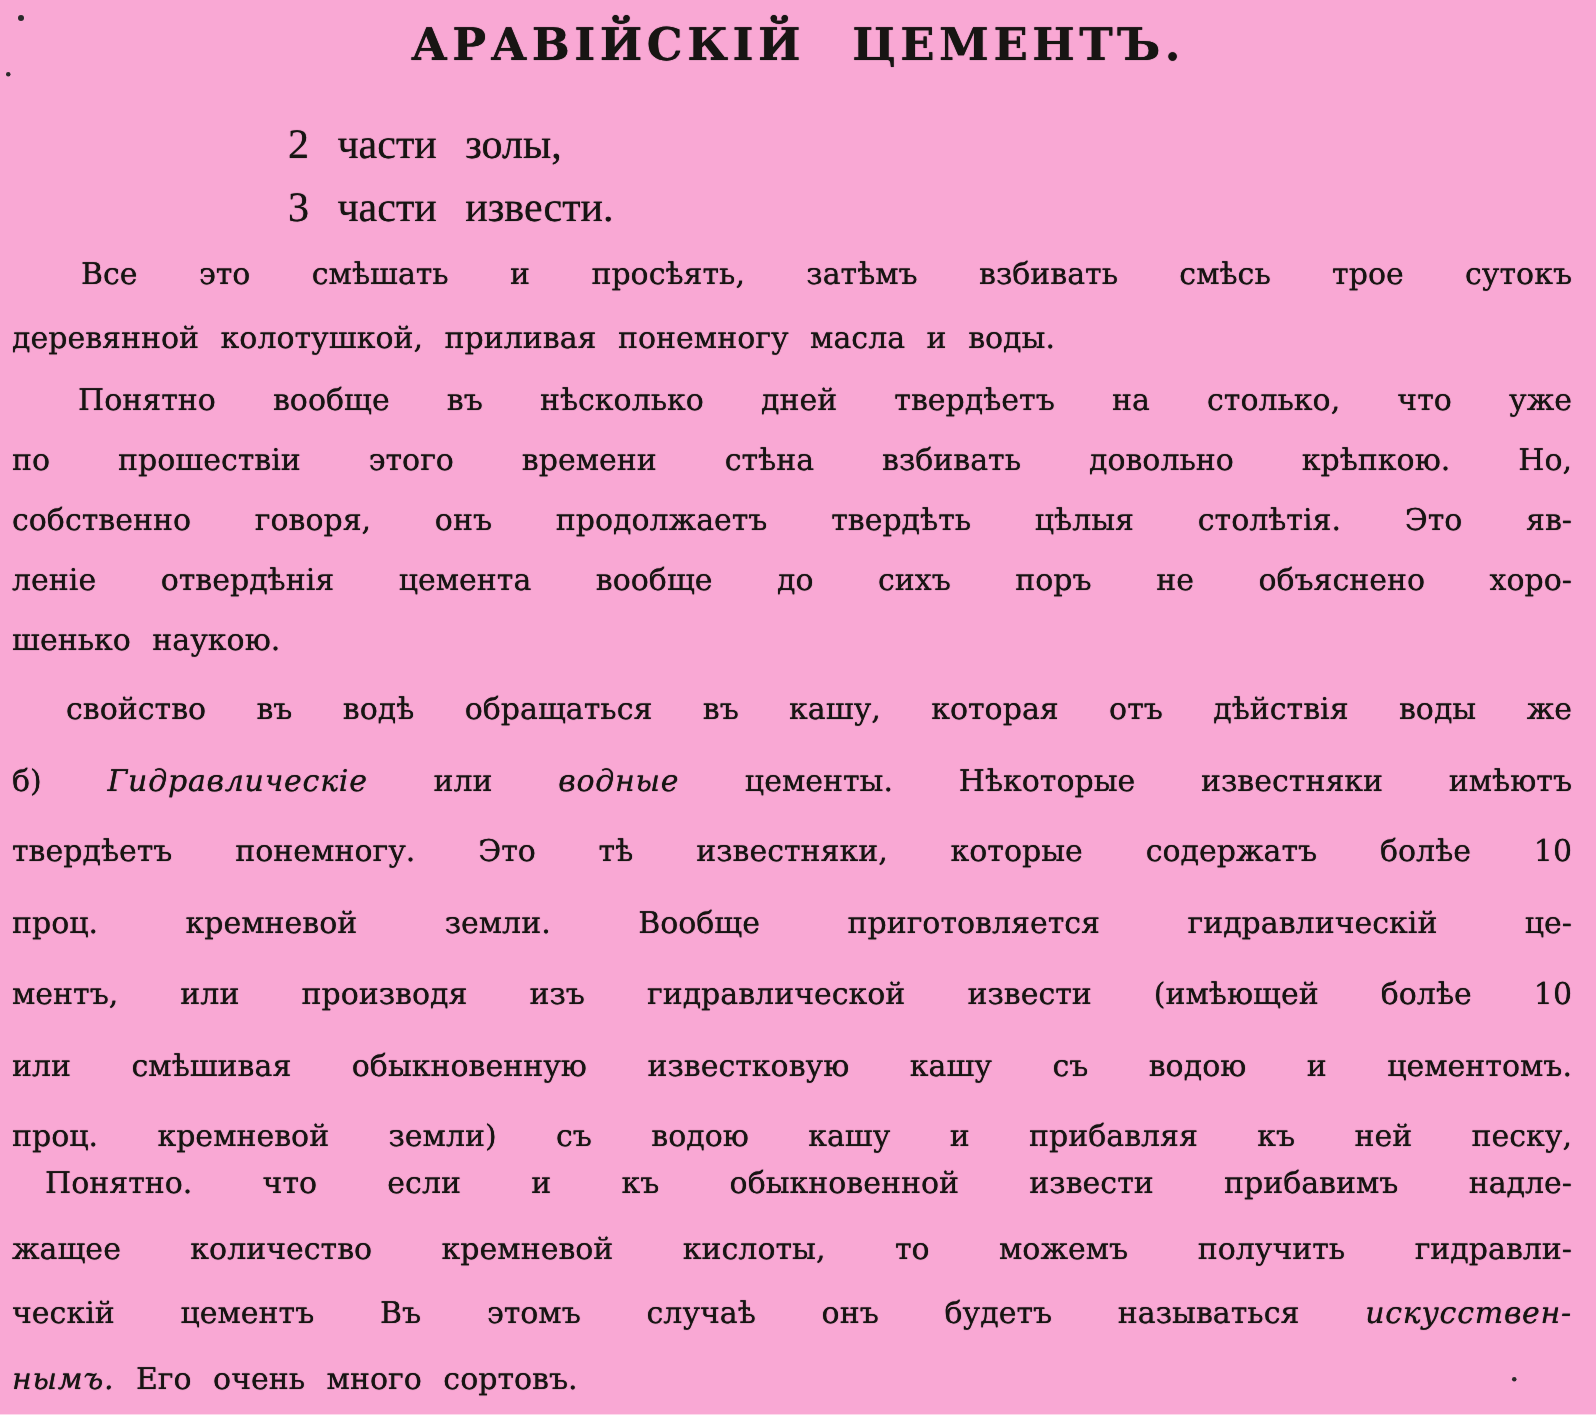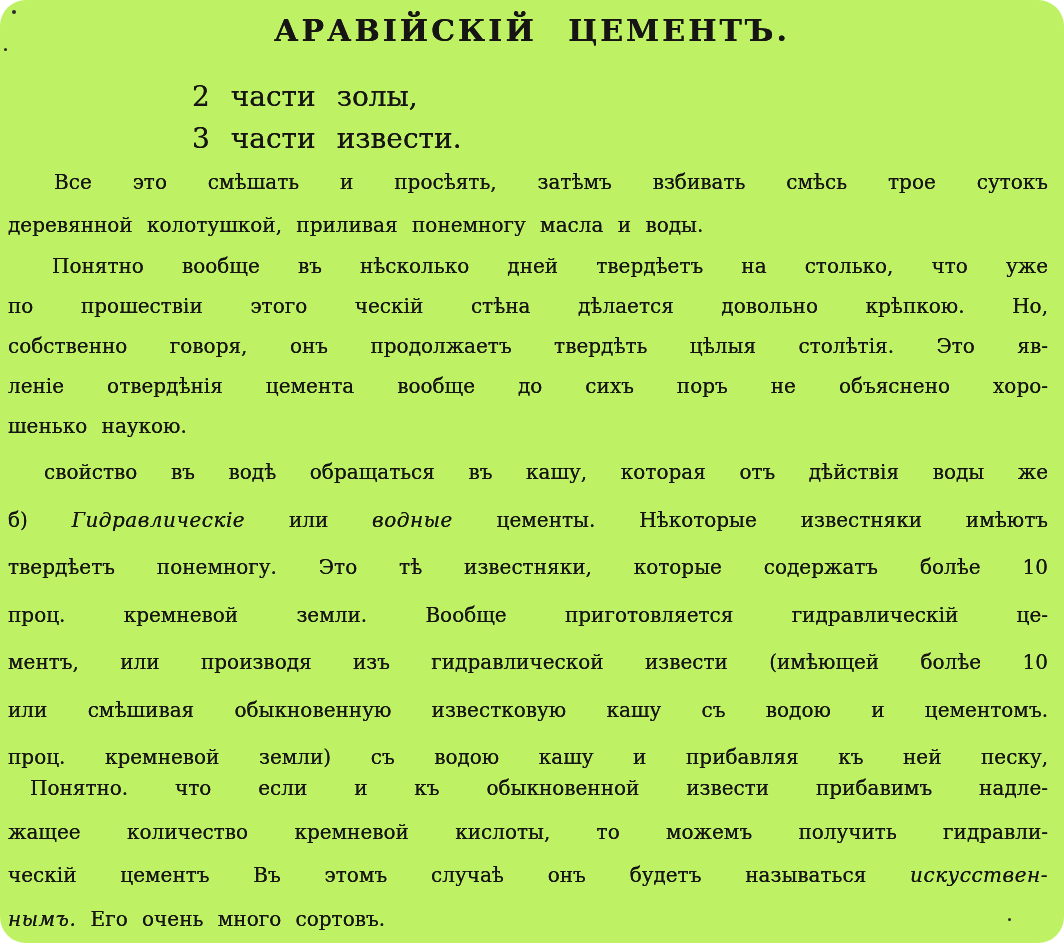--- a/index.html
+++ b/index.html
@@ -1,42 +1,41 @@
 <!DOCTYPE html>
 <html><head>
 <meta charset="utf-8">
 <style>
   html, body { margin: 0; padding: 0; background: #ffffff; }
   .page {
     position: relative;
     width: 1064px;
     height: 943px;
-    background: #bef264;
+    background: #f9a8d4;
     color: #171513;
     font-family: "DejaVu Serif", "Liberation Serif", serif;
     overflow: hidden;
     text-shadow: 0 0 0.6px currentColor;
-    border-radius: 26px;
   }
   .title {
     position: absolute;
     top: 13px; left: 0; right: 0;
     text-align: center;
     font-size: 30px;
     font-weight: bold;
     letter-spacing: 3px;
     word-spacing: 18px;
   }
   .recipe-list {
     position: absolute;
     top: 80px; left: 192px;
     font-size: 28px;
     word-spacing: 12px;
   }
-  .recipe-list .line { height: 42px; line-height: 34px; }
+  .recipe-list .line { height: 42px; line-height: 34px; font-family: Liberation Serif, serif; }
   .para {
     position: absolute;
     left: 8px;
     width: 1040px;
     font-size: 20px;
     word-spacing: 3px;
   }
   .line { height: var(--pitch, 42px); line-height: 33px; }
   .para .line:first-child { text-indent: var(--indent, 0px); }
   .j { text-align: justify; text-align-last: justify; }
@@ -59,21 +58,21 @@
     <div class="line">2 части золы,</div>
     <div class="line">3 части извести.</div>
   </div>
 
   <div id="p1" class="para">
       <div class="line j"><span>Все это смѣшать и просѣять, затѣмъ взбивать смѣсь трое сутокъ</span></div>
       <div class="line n"><span>деревянной колотушкой, приливая понемногу масла и воды.</span></div>
     </div>
   <div id="p2" class="para">
       <div class="line j"><span>Понятно вообще въ нѣсколько дней твердѣетъ на столько, что уже</span></div>
-      <div class="line j"><span>по прошествіи этого ческій стѣна дѣлается довольно крѣпкою. Но,</span></div>
+      <div class="line j"><span>по прошествіи этого времени стѣна взбивать довольно крѣпкою. Но,</span></div>
       <div class="line j"><span>собственно говоря, онъ продолжаетъ твердѣть цѣлыя столѣтія. Это яв-</span></div>
       <div class="line j"><span>леніе отвердѣнія цемента вообще до сихъ поръ не объяснено хоро-</span></div>
       <div class="line n"><span>шенько наукою.</span></div>
     </div>
   <div id="p3" class="para">
       <div class="line j"><span>свойство въ водѣ обращаться въ кашу, которая отъ дѣйствія воды же</span></div>
       <div class="line j"><span>б) </span><span class="em">Гидравлическіе</span><span> или </span><span class="em">водные</span><span> цементы. Нѣкоторые известняки имѣютъ</span></div>
       <div class="line j"><span>твердѣетъ понемногу. Это тѣ известняки, которые содержатъ болѣе 10</span></div>
       <div class="line j"><span>проц. кремневой земли. Вообще приготовляется гидравлическій це-</span></div>
       <div class="line j"><span>ментъ, или производя изъ гидравлической извести (имѣющей болѣе 10</span></div>

